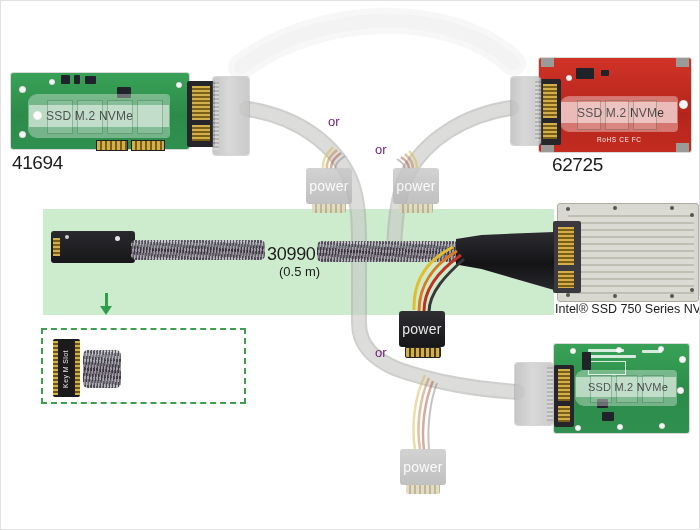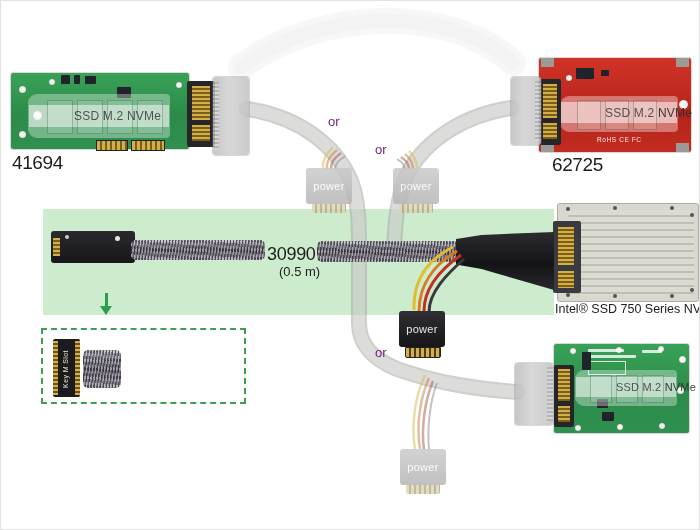--- a/index.html
+++ b/index.html
@@ -13,32 +13,32 @@
   .pcb-red{background:linear-gradient(180deg,#d13327,#b5241b 60%,#c32c20);}
   .hole{border-radius:50%;background:#f4f6f4;box-shadow:inset 0 0 1px rgba(0,0,0,.45);}
   .chipbit{background:#20242a;border-radius:1px;}
   .gold-h{background:repeating-linear-gradient(180deg,#d2af4a 0 2px,#7c5f17 2px 4px);}
   .gold-v{background:repeating-linear-gradient(90deg,#d2af4a 0 3px,#7c5f17 3px 5px);}
   .conn-frame{background:#26262a;border-radius:2px;}
   
   .m2stick{background:rgba(255,255,255,.34);border-radius:8px 3px 3px 8px;box-shadow:0 0 0 1px rgba(255,255,255,.35);}
   .m2band{background:rgba(255,255,255,.5);}
   .m2chip{border:1px solid rgba(20,70,40,.28);background:rgba(255,255,255,.12);}
-  .ovl-label{color:rgba(45,45,45,.92);font-size:12px;letter-spacing:.2px;white-space:nowrap;margin-left:28px;}
+  .ovl-label{color:rgba(45,45,45,.92);font-size:12px;letter-spacing:.2px;white-space:nowrap;}
   
   .braid{border-radius:5px;background:
     repeating-linear-gradient(100deg,rgba(255,255,255,.30) 0 1.5px,rgba(30,30,38,.38) 1.5px 3px),
     repeating-linear-gradient(80deg,rgba(255,255,255,.16) 0 1.5px,rgba(30,30,38,.30) 1.5px 3px),
     linear-gradient(180deg,#a8a6ae,#6b6773 32%,#594d60 55%,#8d8a94);}
   
   .u2main{background:linear-gradient(180deg,#2c2c30,#141417 55%,#28282c);clip-path:polygon(0% 12%,26% 5%,100% 0%,100% 100%,26% 64%,0% 56%);z-index:4;}
   .pconn{z-index:3;}
   .pconn .pbody{position:absolute;left:0;top:0;width:46px;height:36px;border-radius:3px;display:flex;align-items:center;justify-content:center;}
   .pconn .ppins{position:absolute;left:6px;top:36px;width:34px;height:9px;border-radius:0 0 2px 2px;}
-  .pconn .plabel{font-size:11px;letter-spacing:.3px;}
+  .pconn .plabel{font-size:14px;letter-spacing:.3px;}
   .pconn.dark .pbody{background:linear-gradient(180deg,#2e2e33,#17171a);}
   .pconn.dark .plabel{color:#e9e9e9;}
   .pconn.dark .ppins{background:repeating-linear-gradient(90deg,#d2af4a 0 3px,#4c3c10 3px 5px);border:1px solid #222;}
   .pconn.ghost{opacity:.82;}
   .pconn.ghost .pbody{background:linear-gradient(180deg,#c9c9c9,#b3b3b3);}
   .pconn.ghost .plabel{color:#fbfbfb;}
   .pconn.ghost .ppins{background:repeating-linear-gradient(90deg,#ded5b4 0 3px,#b0a88c 3px 5px);}
   .gplug{z-index:3;background:linear-gradient(90deg,#bdbdbd,#d2d2d2 45%,#c2c2c2);border-radius:3px;opacity:.85;box-shadow:0 0 0 1px rgba(120,120,120,.35);}
   .gplug .edge{position:absolute;top:6%;width:6px;height:88%;background:repeating-linear-gradient(180deg,#a9a9a9 0 2px,#cfcfcf 2px 4px);}
   

